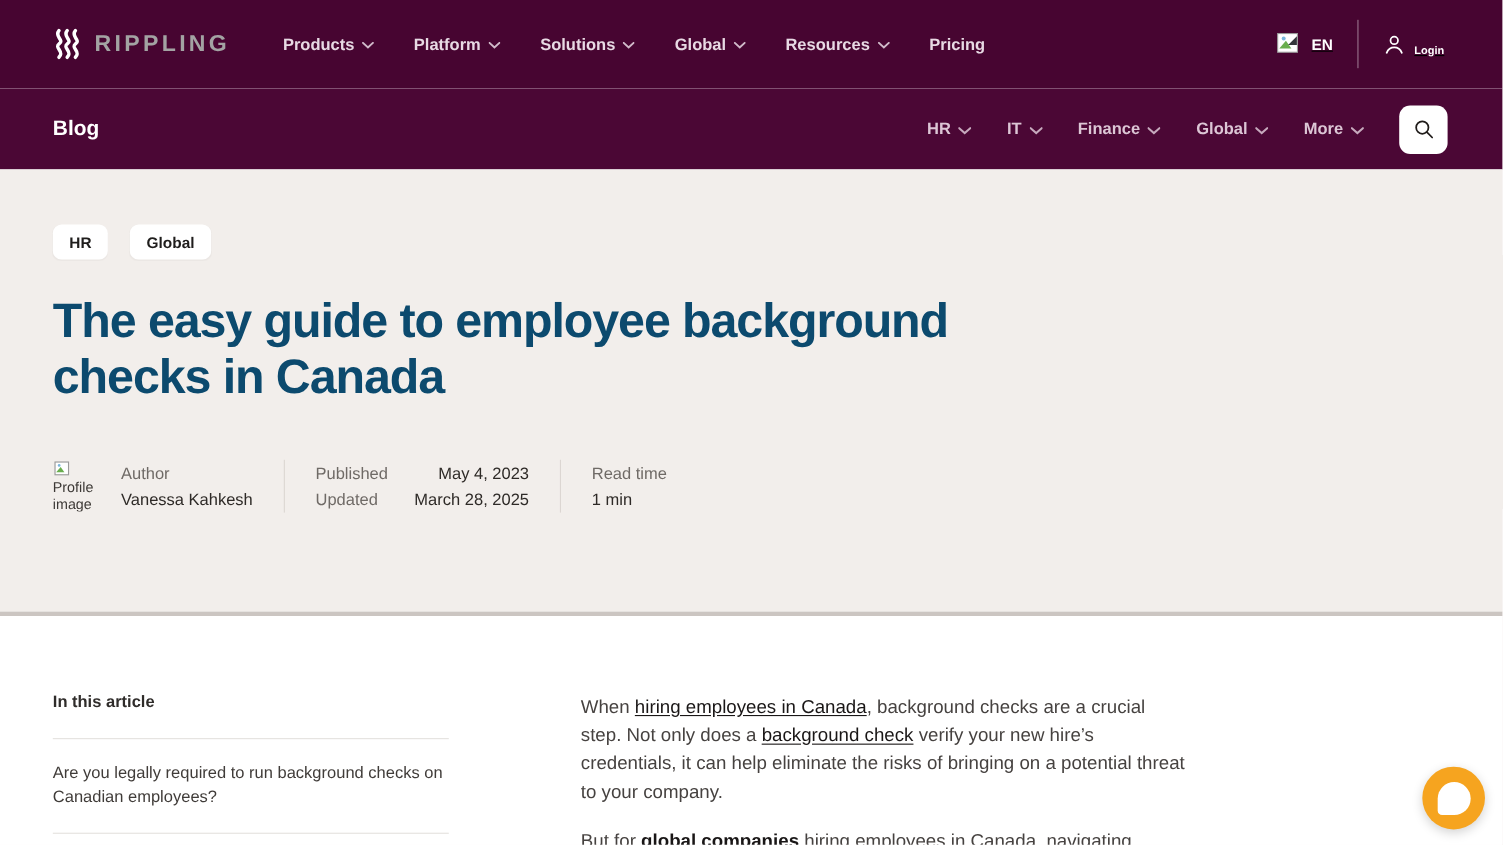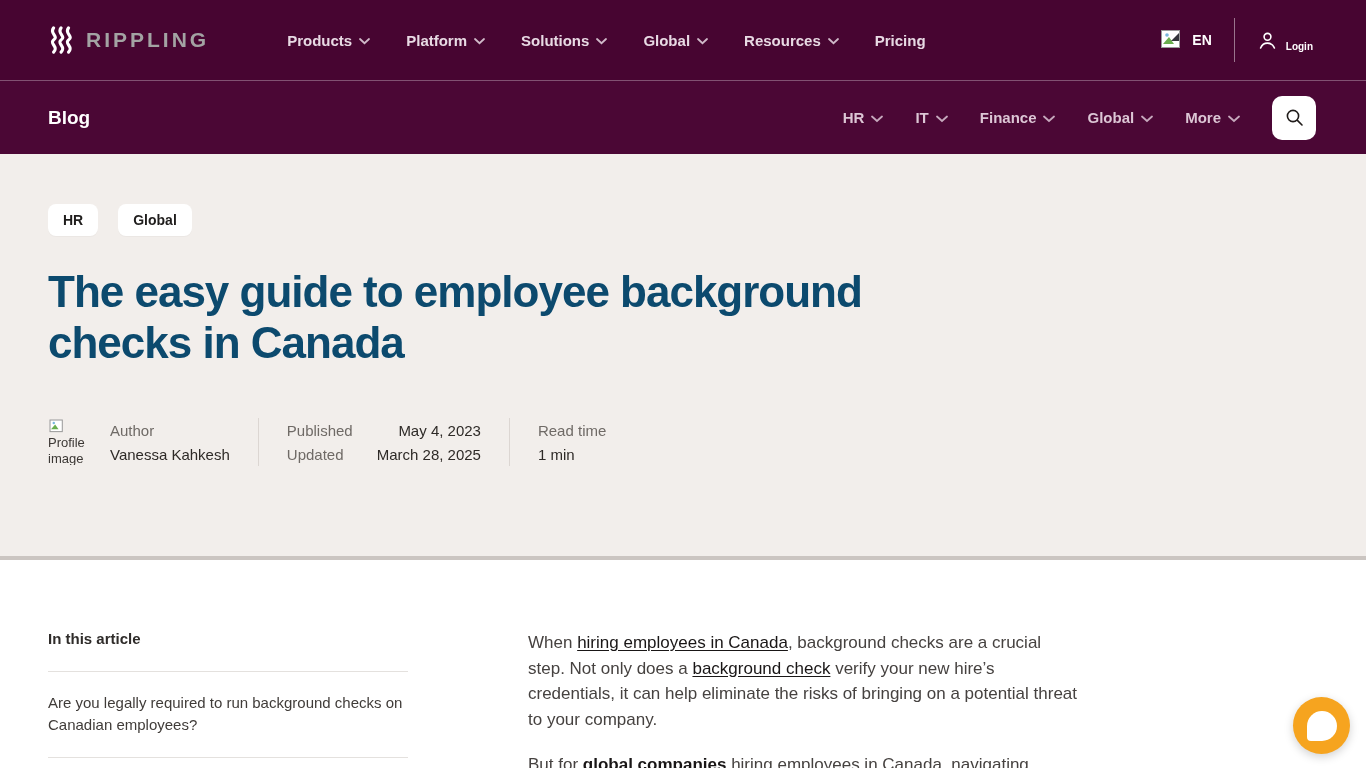--- a/index.html
+++ b/index.html
@@ -7,27 +7,27 @@
   body { font-family:"Liberation Sans","DejaVu Sans",sans-serif; background:#ffffff; position:relative; }
 
   
   .topnav {
     height:80px; background:#470531; display:flex; align-items:center;
     padding:0 53px 0 48px;
   }
   .logo { display:flex; align-items:center; gap:10px; cursor:pointer; }
   .logo-mark { display:block; }
   .logo-text { color:#a3a3a3; font-size:21px; font-weight:700; letter-spacing:3px; }
-  .topnav-links { display:flex; align-items:center; gap:36px; margin-left:78px; }
+  .topnav-links { display:flex; align-items:center; gap:36px; margin-left:48px; }
   .nav-item {
     display:flex; align-items:center; gap:7px; color:#e8dae4; font-size:15px;
     font-weight:600; cursor:pointer; white-space:nowrap;
   }
   .nav-item .chev { margin-top:2px; opacity:.85; }
-  .topnav-right { margin-left:auto; display:flex; align-items:center; }
+  .topnav-right { margin-left:auto; display:flex; align-items:center;text-decoration:underline; }
   .lang { display:flex; align-items:center; gap:9px; cursor:pointer; }
   .lang-label { color:#ffffff; font-size:14px; font-weight:700; }
   .vdivider { width:1px; height:44px; background:rgba(255,255,255,.45); margin:0 22px 0 22px; }
   .login { display:flex; align-items:center; gap:8px; cursor:pointer; }
   .login-label { color:#ffffff; font-size:10px; font-weight:700;margin-top:12px; }
   .cta-btn {
     margin-left:28px; background:#f9a11b; color:#42102e; border:none; cursor:pointer;
     font-family:inherit; font-size:14px; font-weight:700; padding:12px 18px; border-radius:8px;
   }
 

